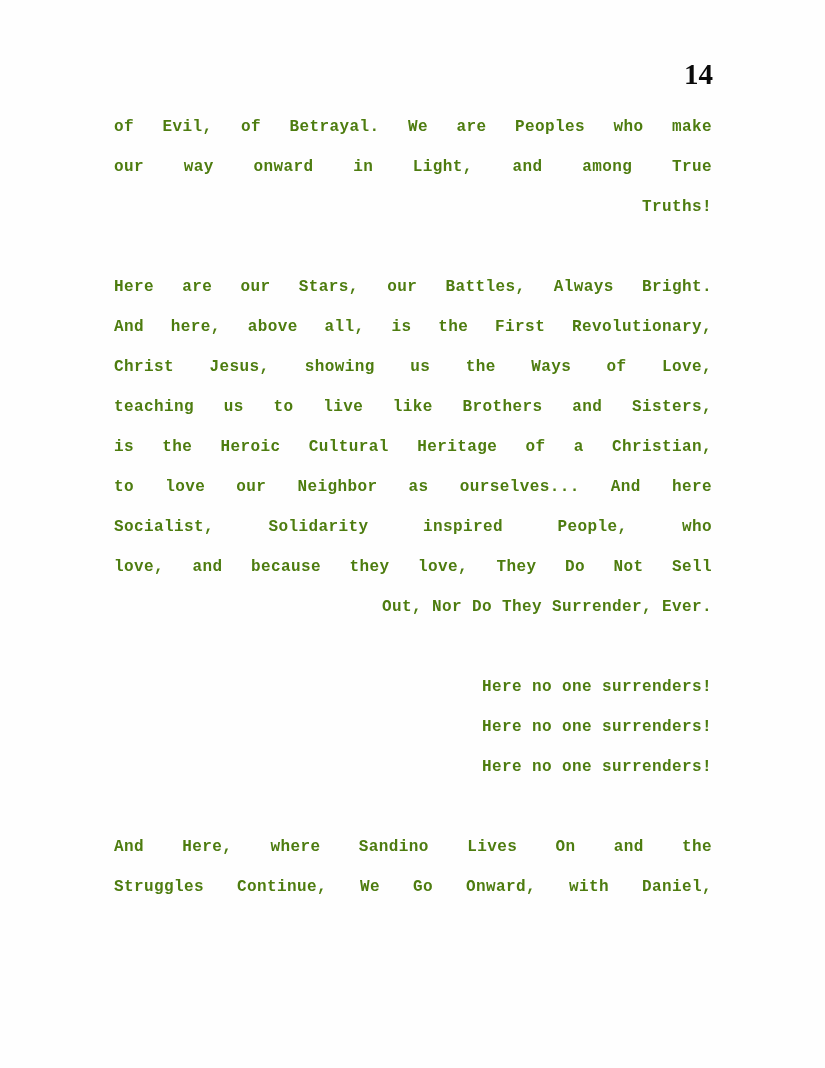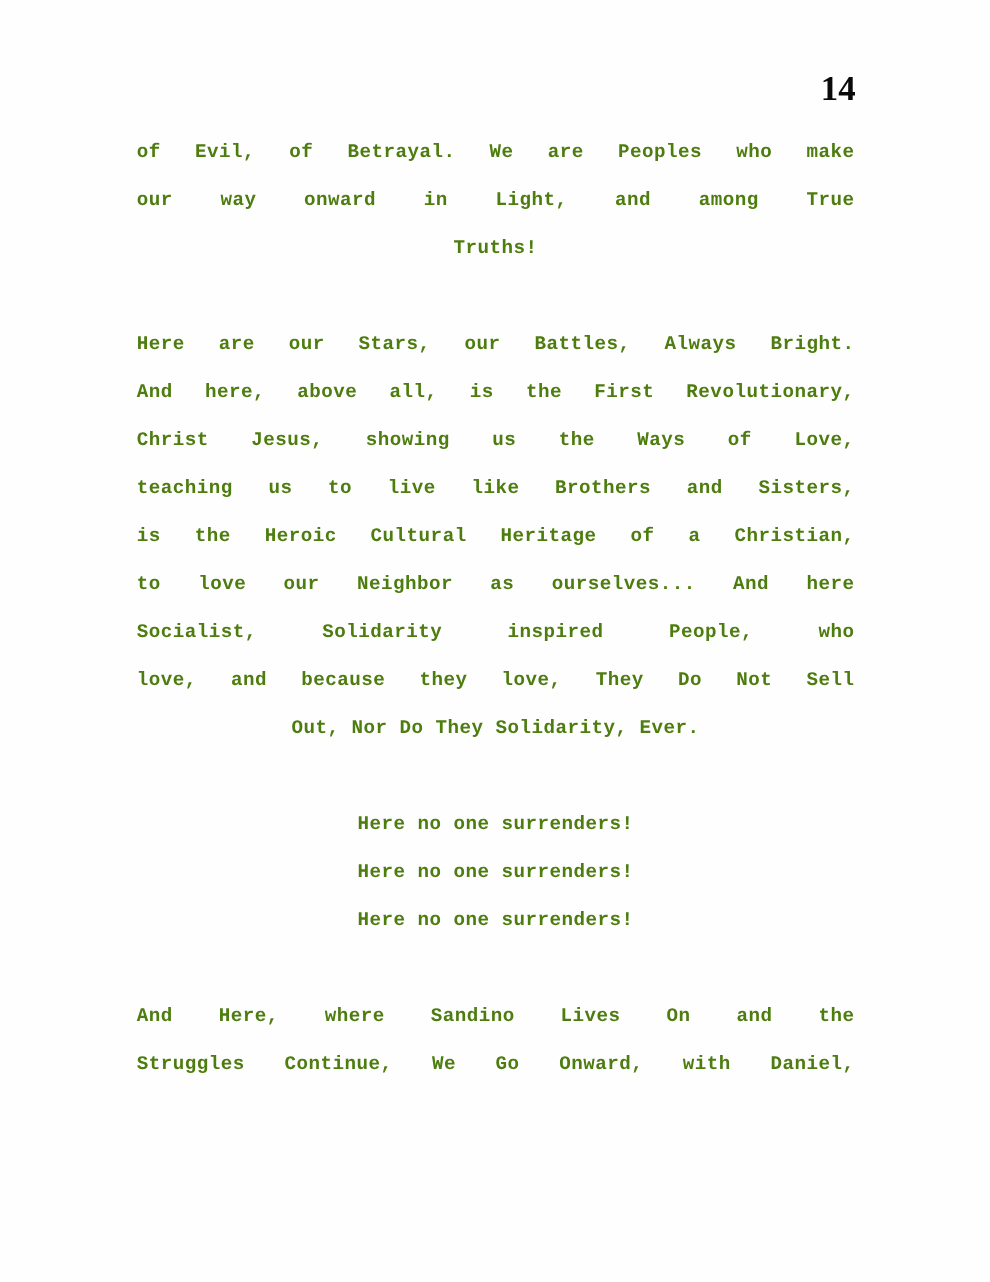--- a/index.html
+++ b/index.html
@@ -32,21 +32,21 @@
     font-weight: 700;
     font-size: 16px;
     line-height: 40px;
     letter-spacing: 0.4px;
     color: #4d7c0f;
   }
   .para {
     margin: 0 0 40px 0;
   }
   .line {
-    text-align: center;
+    text-align: right;
   }
   .line.j {
     text-align: justify;
     text-align-last: justify;
   }
 </style>
 </head>
 <body>
 
 <div class="page">
@@ -63,21 +63,21 @@
 
     <div class="para">
       <div class="line j">Here are our Stars, our Battles, Always Bright.</div>
       <div class="line j">And here, above all, is the First Revolutionary,</div>
       <div class="line j">Christ Jesus, showing us the Ways of Love,</div>
       <div class="line j">teaching us to live like Brothers and Sisters,</div>
       <div class="line j">is the Heroic Cultural Heritage of a Christian,</div>
       <div class="line j">to love our Neighbor as ourselves... And here</div>
       <div class="line j">Socialist, Solidarity inspired People, who</div>
       <div class="line j">love, and because they love, They Do Not Sell</div>
-      <div class="line">Out, Nor Do They Solidarity, Ever.</div>
+      <div class="line">Out, Nor Do They Surrender, Ever.</div>
     </div>
 
     <div class="para">
       <div class="line">Here no one surrenders!</div>
       <div class="line">Here no one surrenders!</div>
       <div class="line">Here no one surrenders!</div>
     </div>
 
     <div class="para">
       <div class="line j">And Here, where Sandino Lives On and the</div>

